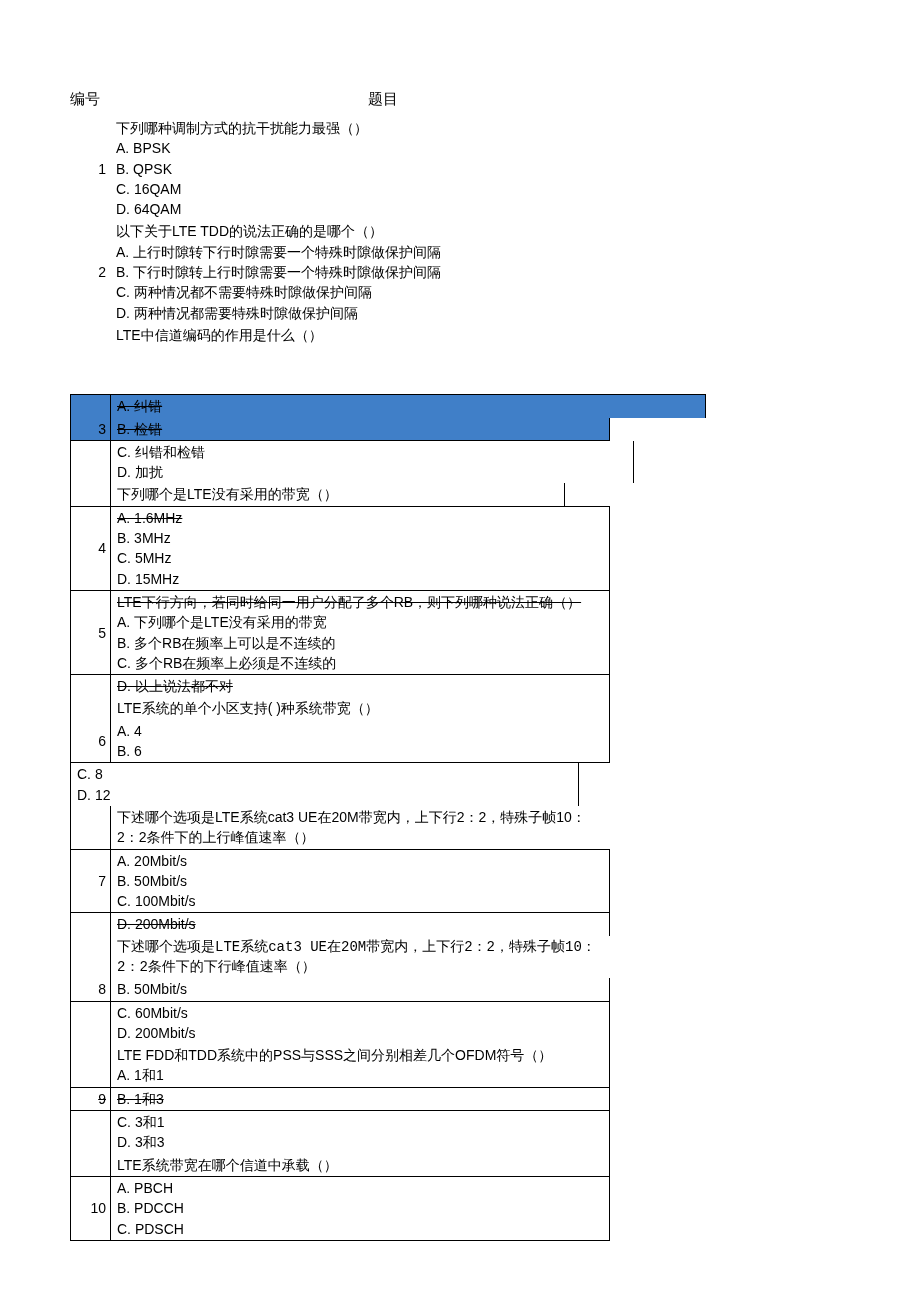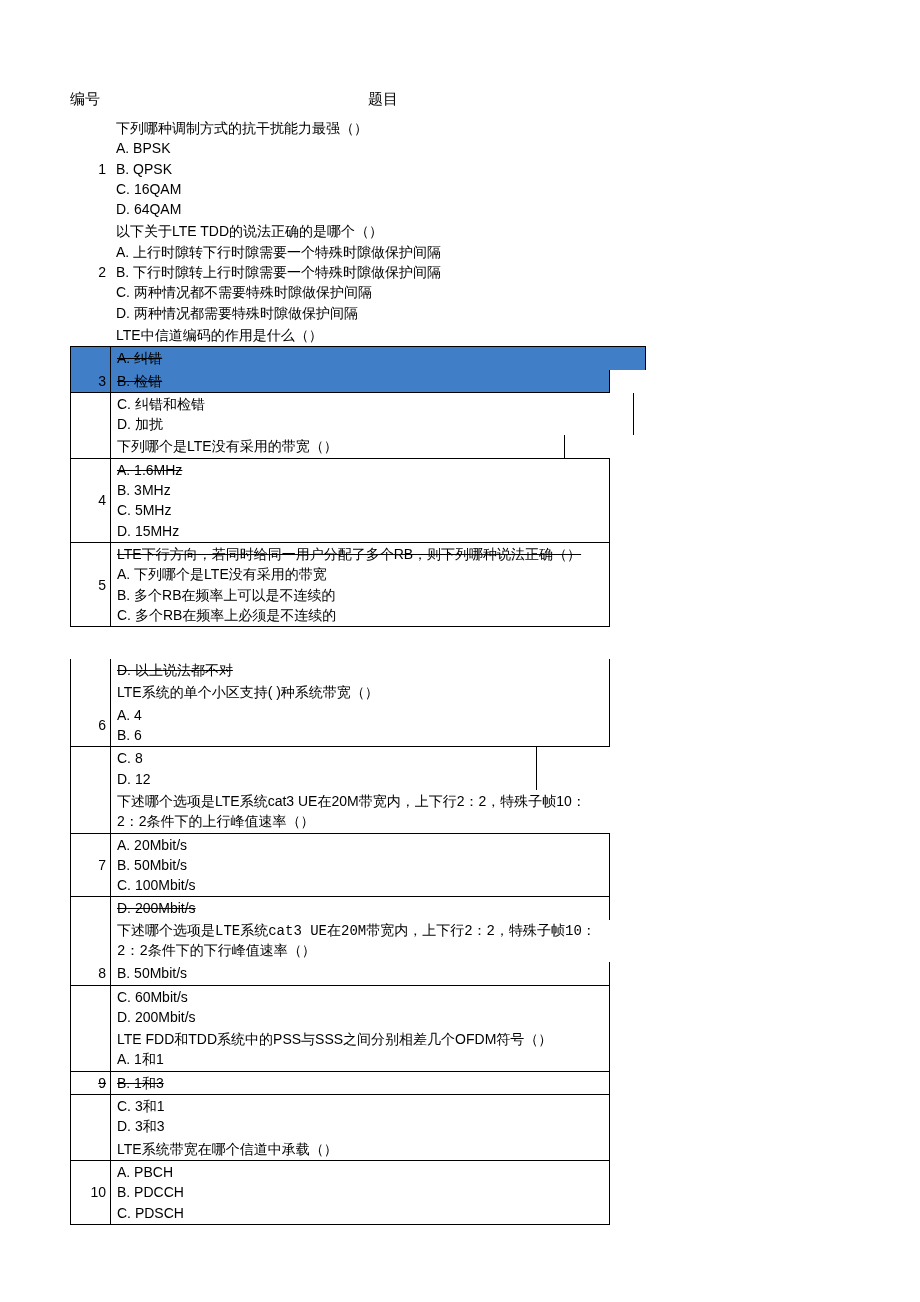--- a/index.html
+++ b/index.html
@@ -82,21 +82,21 @@
     <div>B. 下行时隙转上行时隙需要一个特殊时隙做保护间隔</div>
     <div>C. 两种情况都不需要特殊时隙做保护间隔</div>
     <div>D. 两种情况都需要特殊时隙做保护间隔</div>
   </div>
 </div>
 
 <div class="row">
   <div class="num-cell"></div>
   <div class="content-cell">LTE中信道编码的作用是什么（）</div>
 </div>
-<div class="row highlight bordered-top bordered-left bordered-right" style="width:576px;">
+<div class="row highlight bordered-top bordered-left bordered-right" style="width:636px;margin-top:48px;">
   <div class="num-cell bordered-right"></div>
   <div class="content-cell strike">A. 纠错</div>
 </div>
 <div class="row highlight bordered-left bordered-right bordered-bottom" style="width:540px;">
   <div class="num-cell bordered-right">3</div>
   <div class="content-cell strike">B. 检错</div>
 </div>
 <div class="row bordered-left bordered-right" style="width:564px;">
   <div class="num-cell bordered-right"></div>
   <div class="content-cell">
@@ -121,37 +121,37 @@
 
 <div class="row bordered-left bordered-right bordered-bottom" style="width:540px;">
   <div class="num-cell bordered-right">5</div>
   <div class="content-cell">
     <div class="strike">LTE下行方向，若同时给同一用户分配了多个RB，则下列哪种说法正确（）</div>
     <div>A. 下列哪个是LTE没有采用的带宽</div>
     <div>B. 多个RB在频率上可以是不连续的</div>
     <div>C. 多个RB在频率上必须是不连续的</div>
   </div>
 </div>
-<div class="row bordered-left bordered-right" style="width:540px;margin-top:32px;">
+<div class="row bordered-left bordered-right" style="width:540px;">
   <div class="num-cell bordered-right"></div>
   <div class="content-cell strike">D. 以上说法都不对</div>
 </div>
 
 <div class="row bordered-left bordered-right" style="width:540px;">
   <div class="num-cell bordered-right"></div>
   <div class="content-cell">LTE系统的单个小区支持(   )种系统带宽（）</div>
 </div>
 <div class="row bordered-left bordered-right bordered-bottom" style="width:540px;">
   <div class="num-cell bordered-right">6</div>
   <div class="content-cell">
     <div>A. 4</div>
     <div>B. 6</div>
   </div>
 </div>
-<div class="row bordered-left bordered-right" style="width:467px;">
+<div class="row bordered-left bordered-right" style="width:509px;flex-direction:column;">
   <div class="num-cell bordered-right"></div>
   <div class="content-cell">
     <div>C. 8</div>
     <div>D. 12</div>
   </div>
 </div>
 
 <div class="row bordered-left" style="width:540px;">
   <div class="num-cell bordered-right"></div>
   <div class="content-cell wide-text">下述哪个选项是LTE系统cat3 UE在20M带宽内，上下行2：2，特殊子帧10：2：2条件下的上行峰值速率（）</div>

